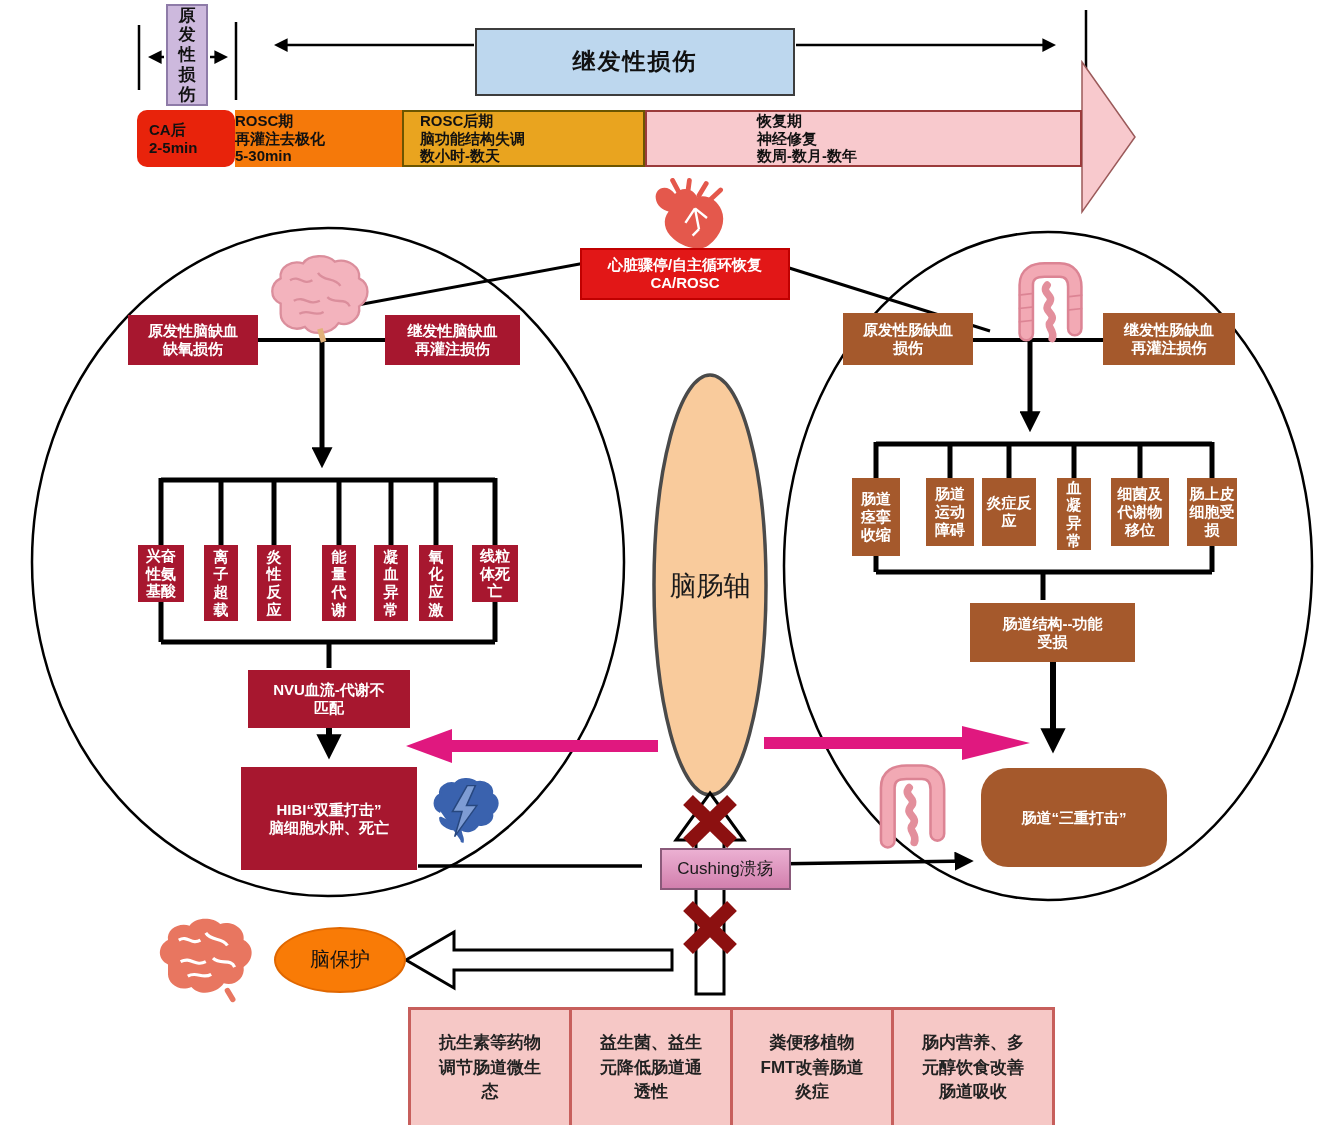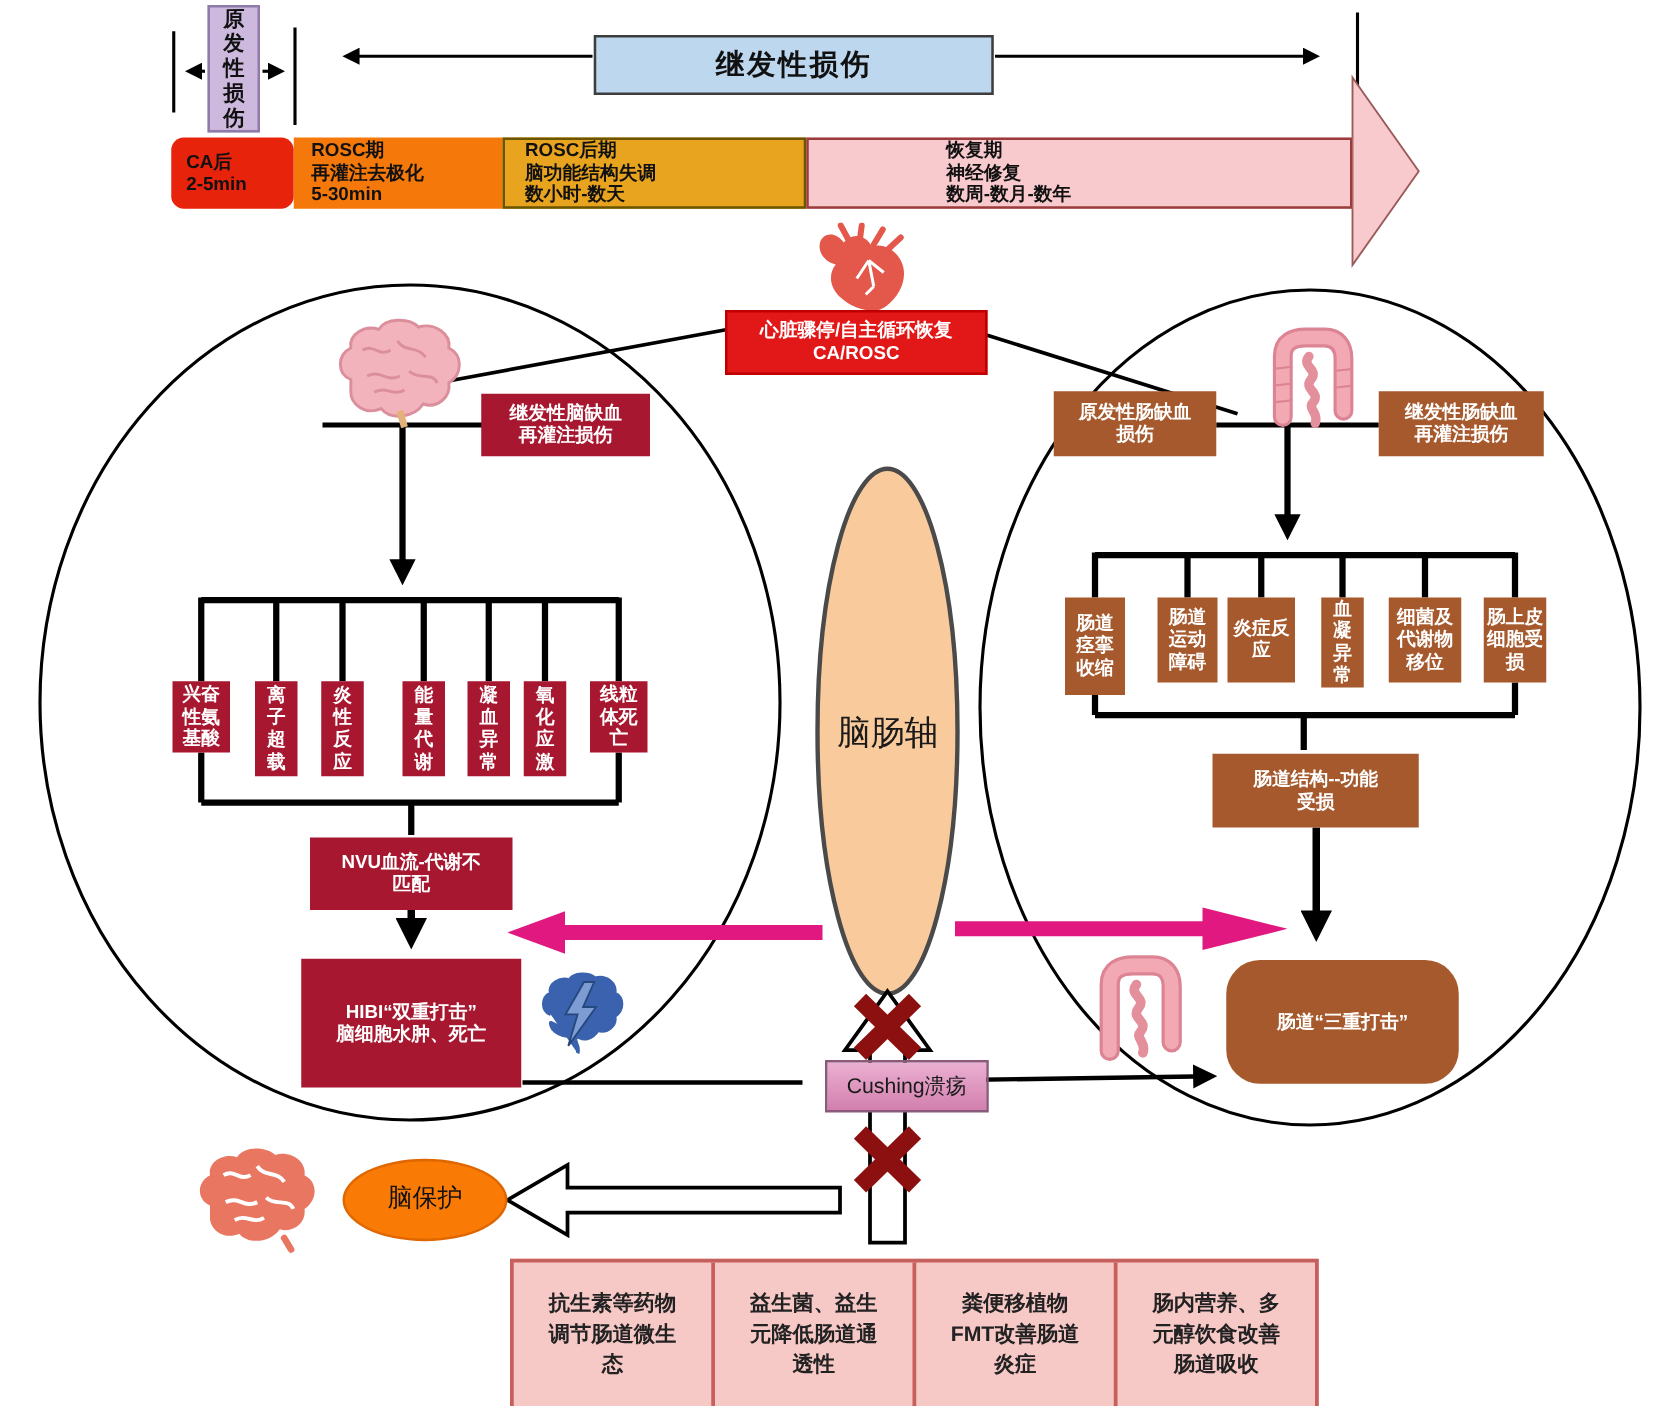--- a/index.html
+++ b/index.html
@@ -107,25 +107,25 @@
       <line x1="688" y1="906" x2="732" y2="949"></line>
       <line x1="732" y1="906" x2="688" y2="949"></line>
     </g>
   </svg>
 
   <div class="box lavender" style="left:166px;top:4px;width:42px;height:102px;">原
 发
 性
 损
 伤</div>
-  <div class="box blue" style="left:475px;top:28px;width:320px;height:48px;">继发性损伤</div>
+  <div class="box blue" style="left:475px;top:28px;width:320px;height:68px;">继发性损伤</div>
 
   <div class="box phase" style="left:137px;top:110px;width:98px;height:57px;background:#E8230B;padding-left:12px;border-radius:10px;">CA后
 2-5min</div>
-  <div class="box phase" style="left:235px;top:110px;width:167px;height:57px;background:#F5790A;padding-left:14px;">ROSC期
+  <div class="box phase" style="left:235px;top:110px;width:167px;height:57px;background:#F5790A;">ROSC期
 再灌注去极化
 5-30min</div>
   <div class="box phase" style="left:402px;top:110px;width:243px;height:57px;background:#E9A41F;border:2px solid #6B5500;padding-left:16px;">ROSC后期
 脑功能结构失调
 数小时-数天</div>
   <div class="box phase" style="left:645px;top:110px;width:437px;height:57px;background:#F8C9CD;border:2px solid #9B3B3B;padding-left:110px;">恢复期
 神经修复
 数周-数月-数年</div>
 
   <svg class="icon" style="left:646px;top:178px;" width="98" height="76" viewBox="0 0 110 95">
@@ -162,20 +162,22 @@
     <path d="M20,55 C8,50 8,34 20,28 C18,16 32,8 44,12 C50,2 70,2 78,10 C92,6 106,16 104,28 C116,34 116,50 104,58 C106,70 94,80 82,76 C74,88 54,90 46,80 C32,86 20,76 20,66 Z" fill="#E87660"></path>
     <path d="M32,28 C42,22 46,34 56,28 M62,20 C68,30 80,24 86,34 M34,52 C46,46 50,58 62,52 M70,48 C78,56 90,48 94,58 M42,68 C52,62 58,72 68,66" stroke="#fff" stroke-width="3.5" fill="none"></path>
     <path d="M86,84 L92,94" stroke="#E87660" stroke-width="6" stroke-linecap="round"></path>
   </svg>
 
   <div class="box redbox" style="left:580px;top:248px;width:210px;height:52px;">心脏骤停/自主循环恢复
 CA/ROSC</div>
   <div class="box axis-label" style="left:655px;top:565px;width:110px;height:44px;">脑肠轴</div>
   <div class="box cushing" style="left:640px;top:848px;width:131px;height:42px;margin-left:20px;">Cushing溃疡</div>
 
+  <div class="box crimson" style="left:128px;top:315px;width:130px;height:50px;">原发性脑缺血
+缺氧损伤</div>
   <div class="box crimson" style="left:385px;top:315px;width:135px;height:50px;">继发性脑缺血
 再灌注损伤</div>
 
   <div class="box crimson" style="left:138px;top:545px;width:46px;height:57px;">兴奋
 性氨
 基酸</div>
   <div class="box crimson" style="left:204px;top:545px;width:34px;height:76px;">离
 子
 超
 载</div>

